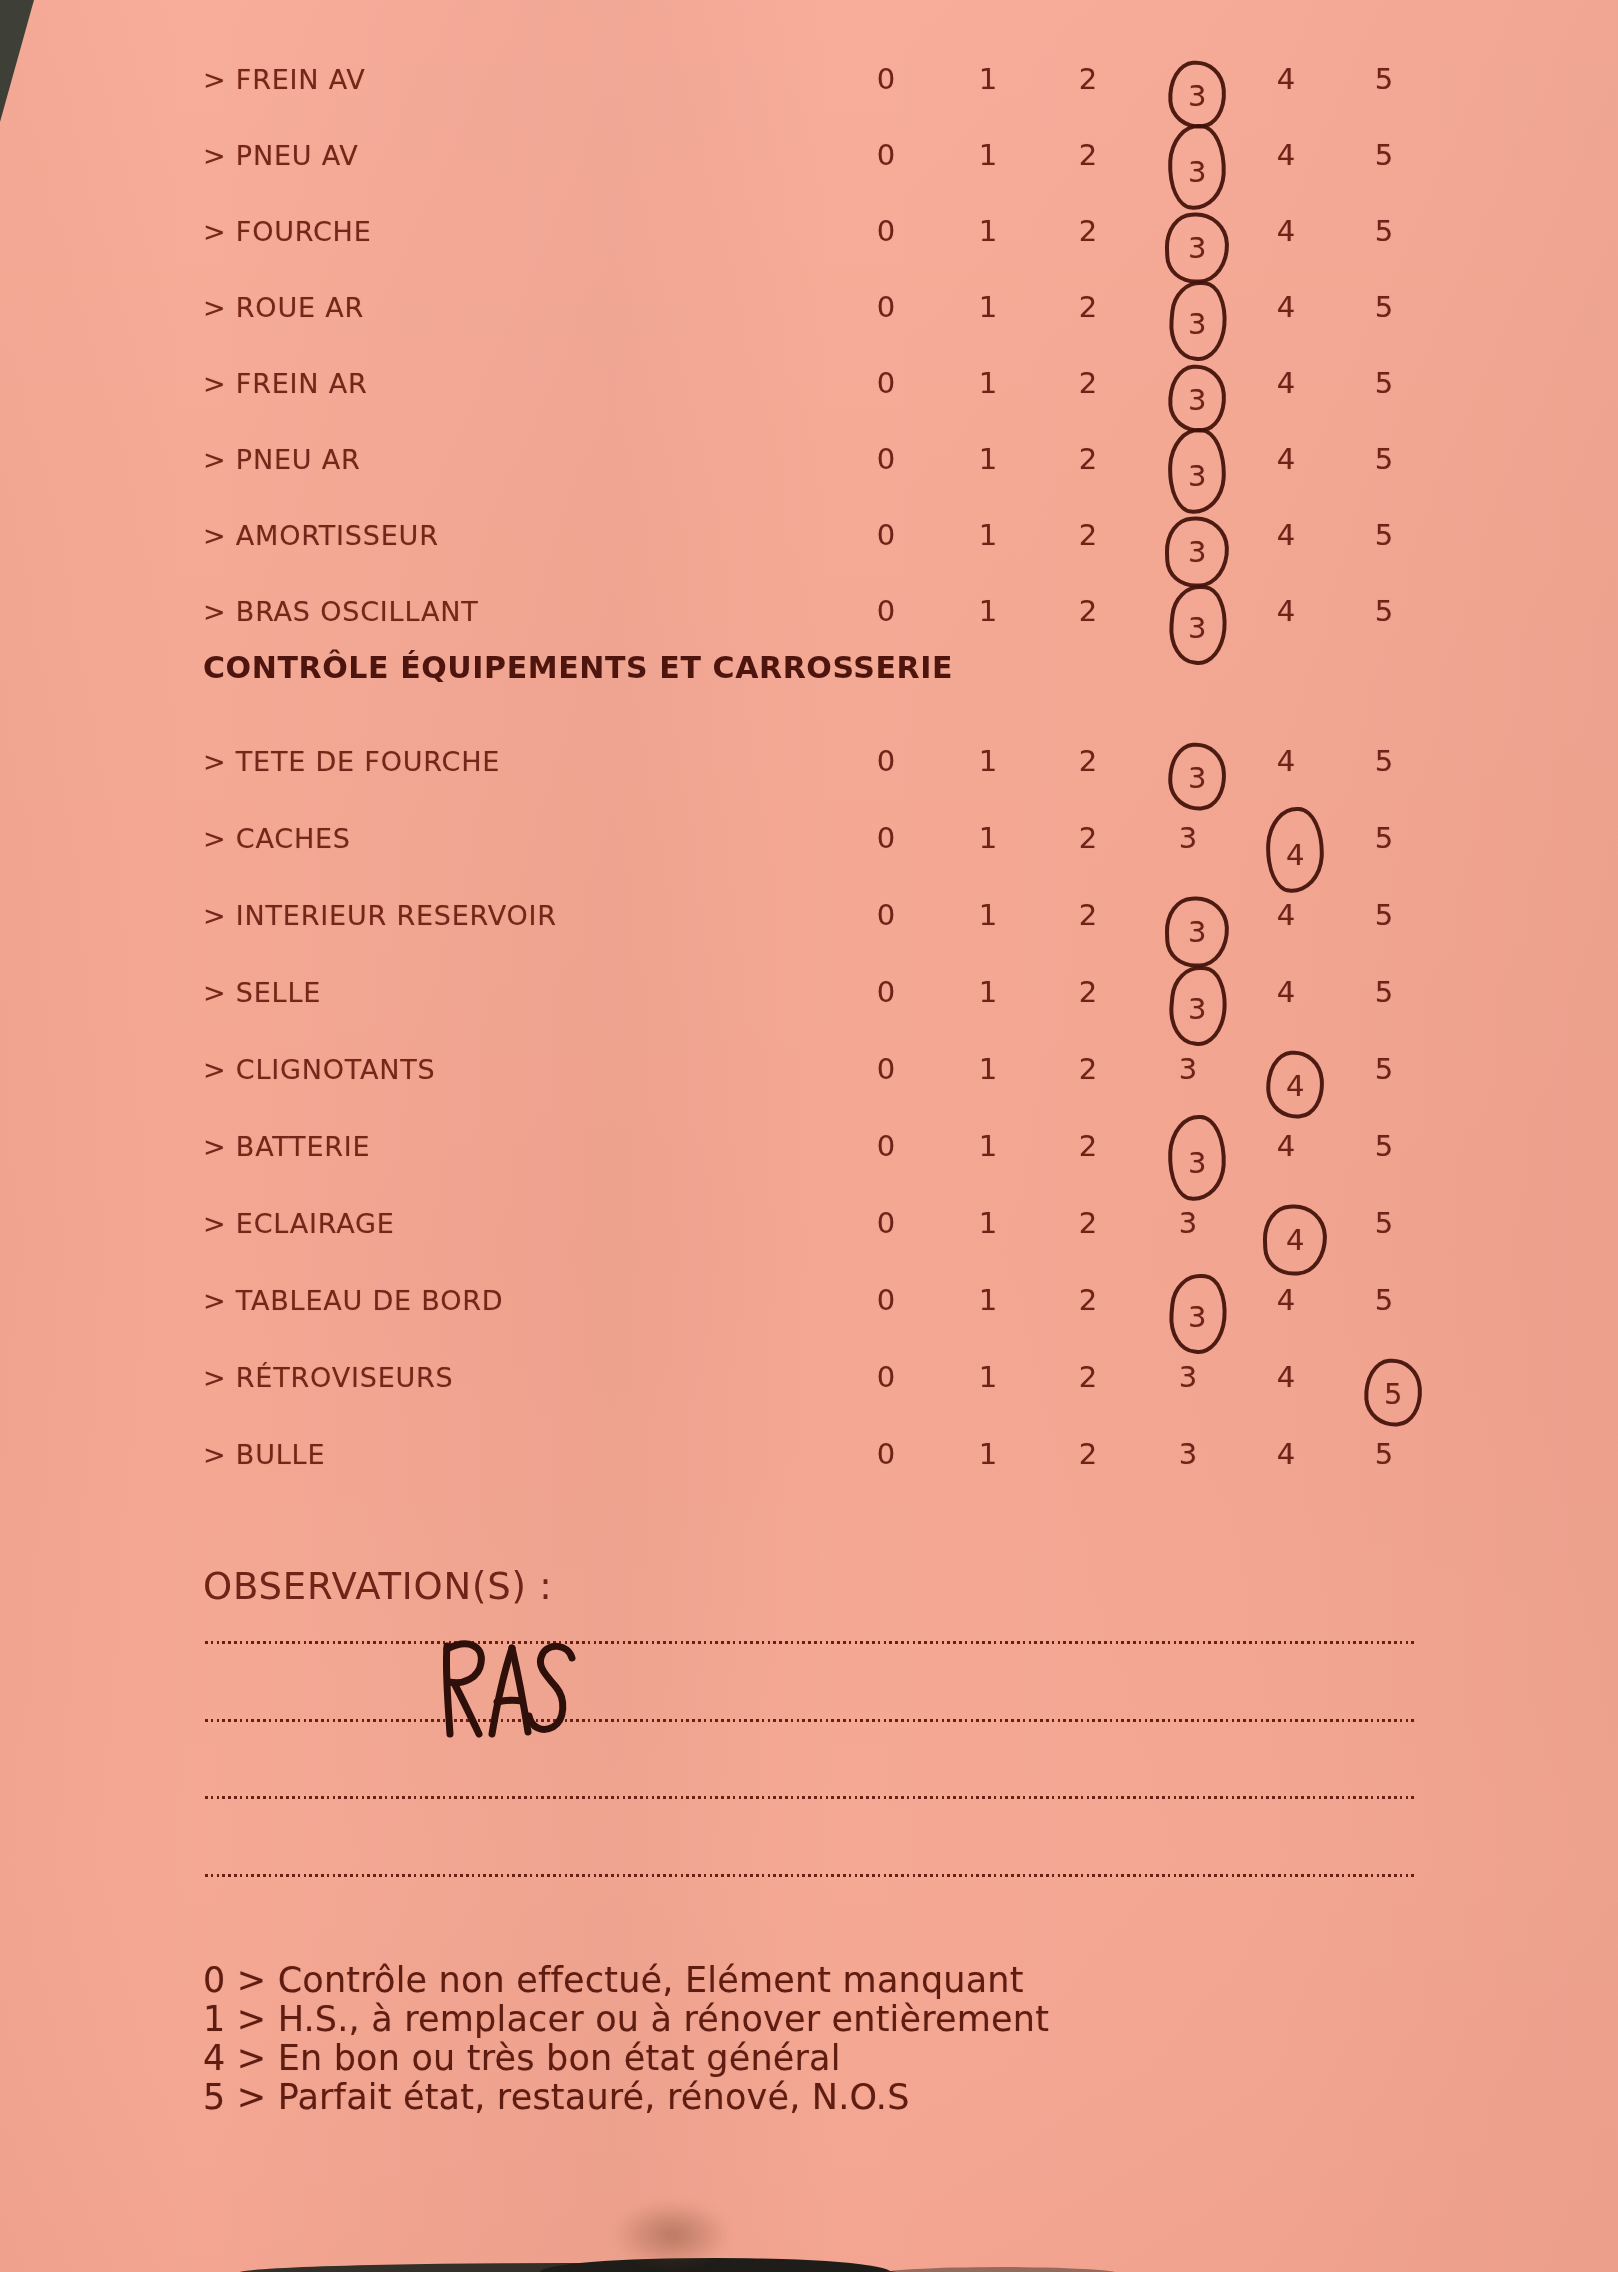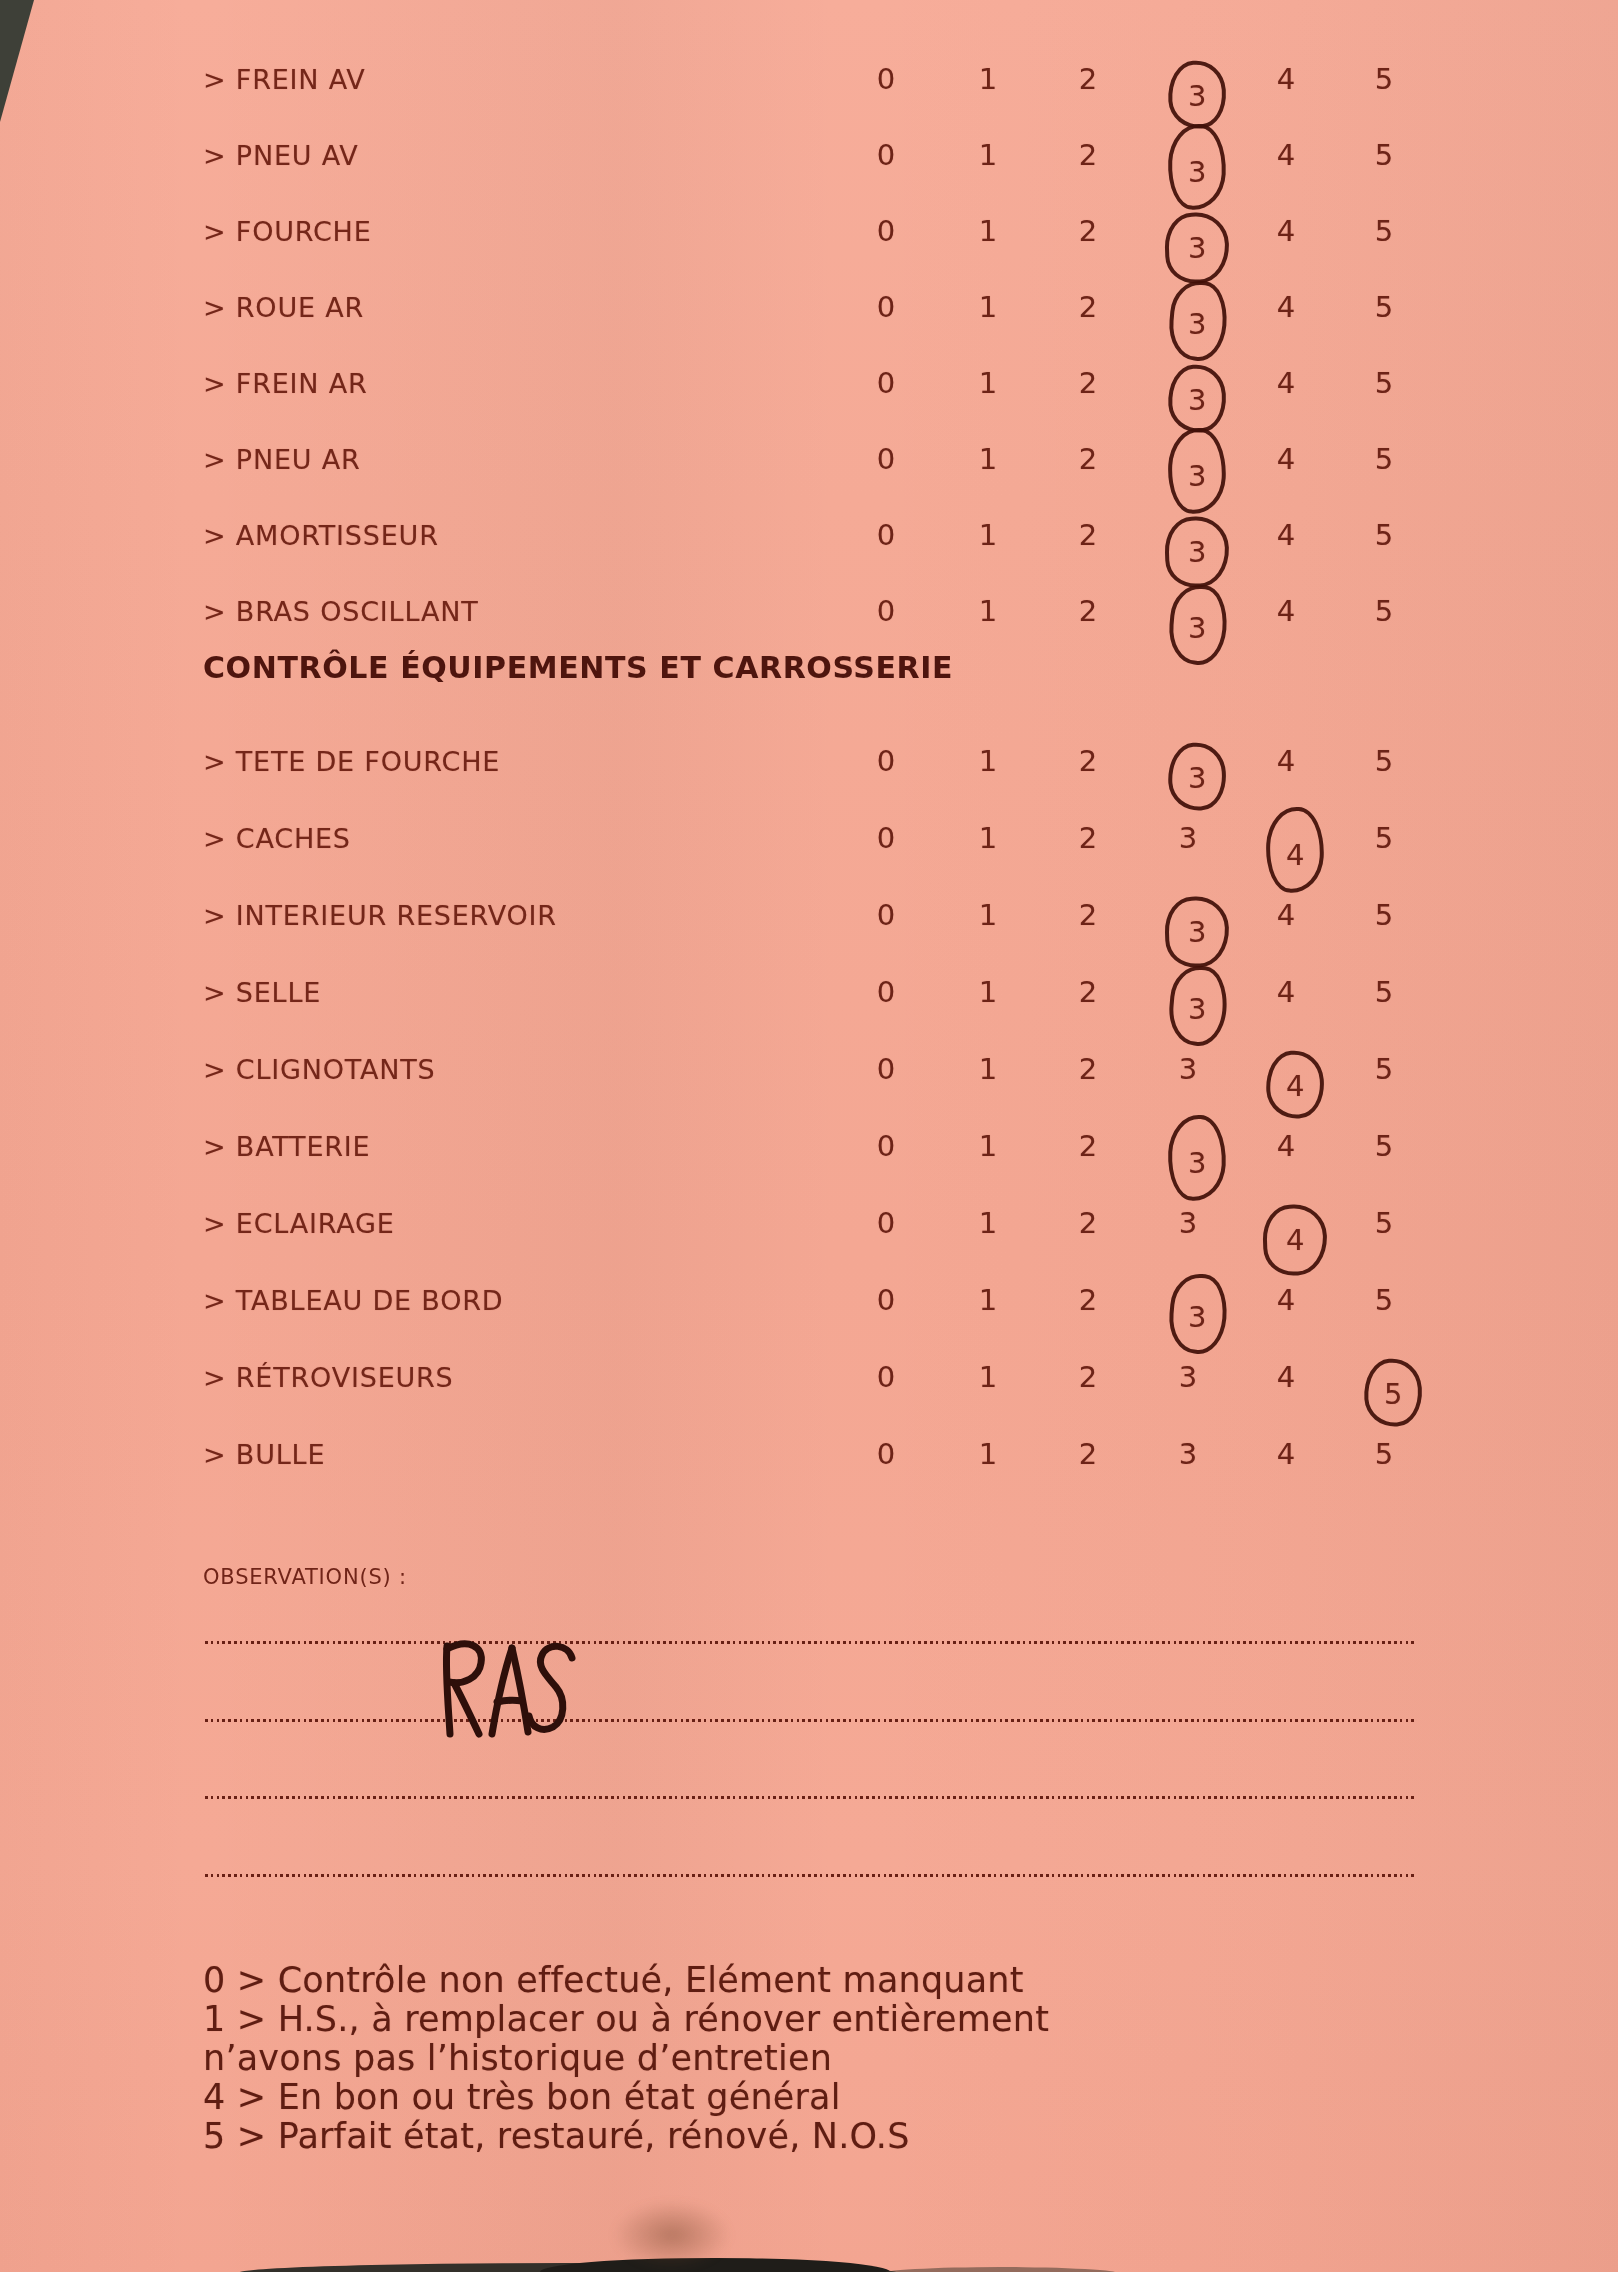--- a/index.html
+++ b/index.html
@@ -51,21 +51,21 @@
   .v2::after{width:56px;height:63px;transform:translate(-50%,-50%) rotate(-2deg);
     border-radius:46% 54% 50% 50% / 52% 48% 58% 42%;}
   .v3::after{width:49px;height:72px;transform:translate(-48%,-54%) rotate(5deg);
     border-radius:54% 46% 48% 52% / 44% 56% 50% 50%;}
 
   .section-header{
     position:absolute;left:203px;top:650px;margin:0;
     font-size:30px;font-weight:bold;letter-spacing:0.6px;color:#4e150e;white-space:nowrap;
   }
 
-  .obs-label{position:absolute;left:203px;top:1565px;font-size:21px;letter-spacing:0.8px;color:#702418;}
+  .obs-label{position:absolute;left:203px;top:1565px;font-size:37px;letter-spacing:0.8px;color:#702418;}
   .dl{position:absolute;left:205px;width:1212px;height:3px;
     background:repeating-linear-gradient(90deg,#682015 0 2.6px,rgba(0,0,0,0) 2.6px 5.8px);}
   .dl1{top:1641px}.dl2{top:1719px}.dl3{top:1796px}.dl4{top:1874px}
   .ras{position:absolute;left:430px;top:1636px;}
 
   .legend{position:absolute;left:203px;top:1961px;width:1320px;color:#5f1d12;
     font-size:35px;line-height:39px;letter-spacing:0.2px;}
   .legend div{white-space:nowrap;text-shadow:0 0 1px rgba(95,29,18,0.3);}
 </style>
 </head>
@@ -174,21 +174,20 @@
       <path d="M 62 98 C 67 68, 74 36, 82 12"></path>
       <path d="M 82 12 C 88 38, 94 70, 98 96"></path>
       <path d="M 67 66 C 76 64, 86 64, 92 65"></path>
       <path d="M 142 22 C 138 8, 118 6, 112 19 C 106 31, 118 41, 126 51 C 136 63, 135 84, 123 91 C 112 97, 101 91, 99 80"></path>
     </g>
   </svg>
 
   <div class="legend" id="legend">
       <div>0 &gt; Contrôle non effectué, Elément manquant</div>
       <div>1 &gt; H.S., à remplacer ou à rénover entièrement</div>
-      <div>n’avons pas l’historique d’entretien</div>
       <div>4 &gt; En bon ou très bon état général</div>
       <div>5 &gt; Parfait état, restauré, rénové, N.O.S</div>
     </div>
 
   <div class="edge-bottom-1"></div>
   <div class="edge-bottom-2"></div>
   <div class="edge-bottom-3"></div>
   <div class="smudge"></div>
 
 </div>

